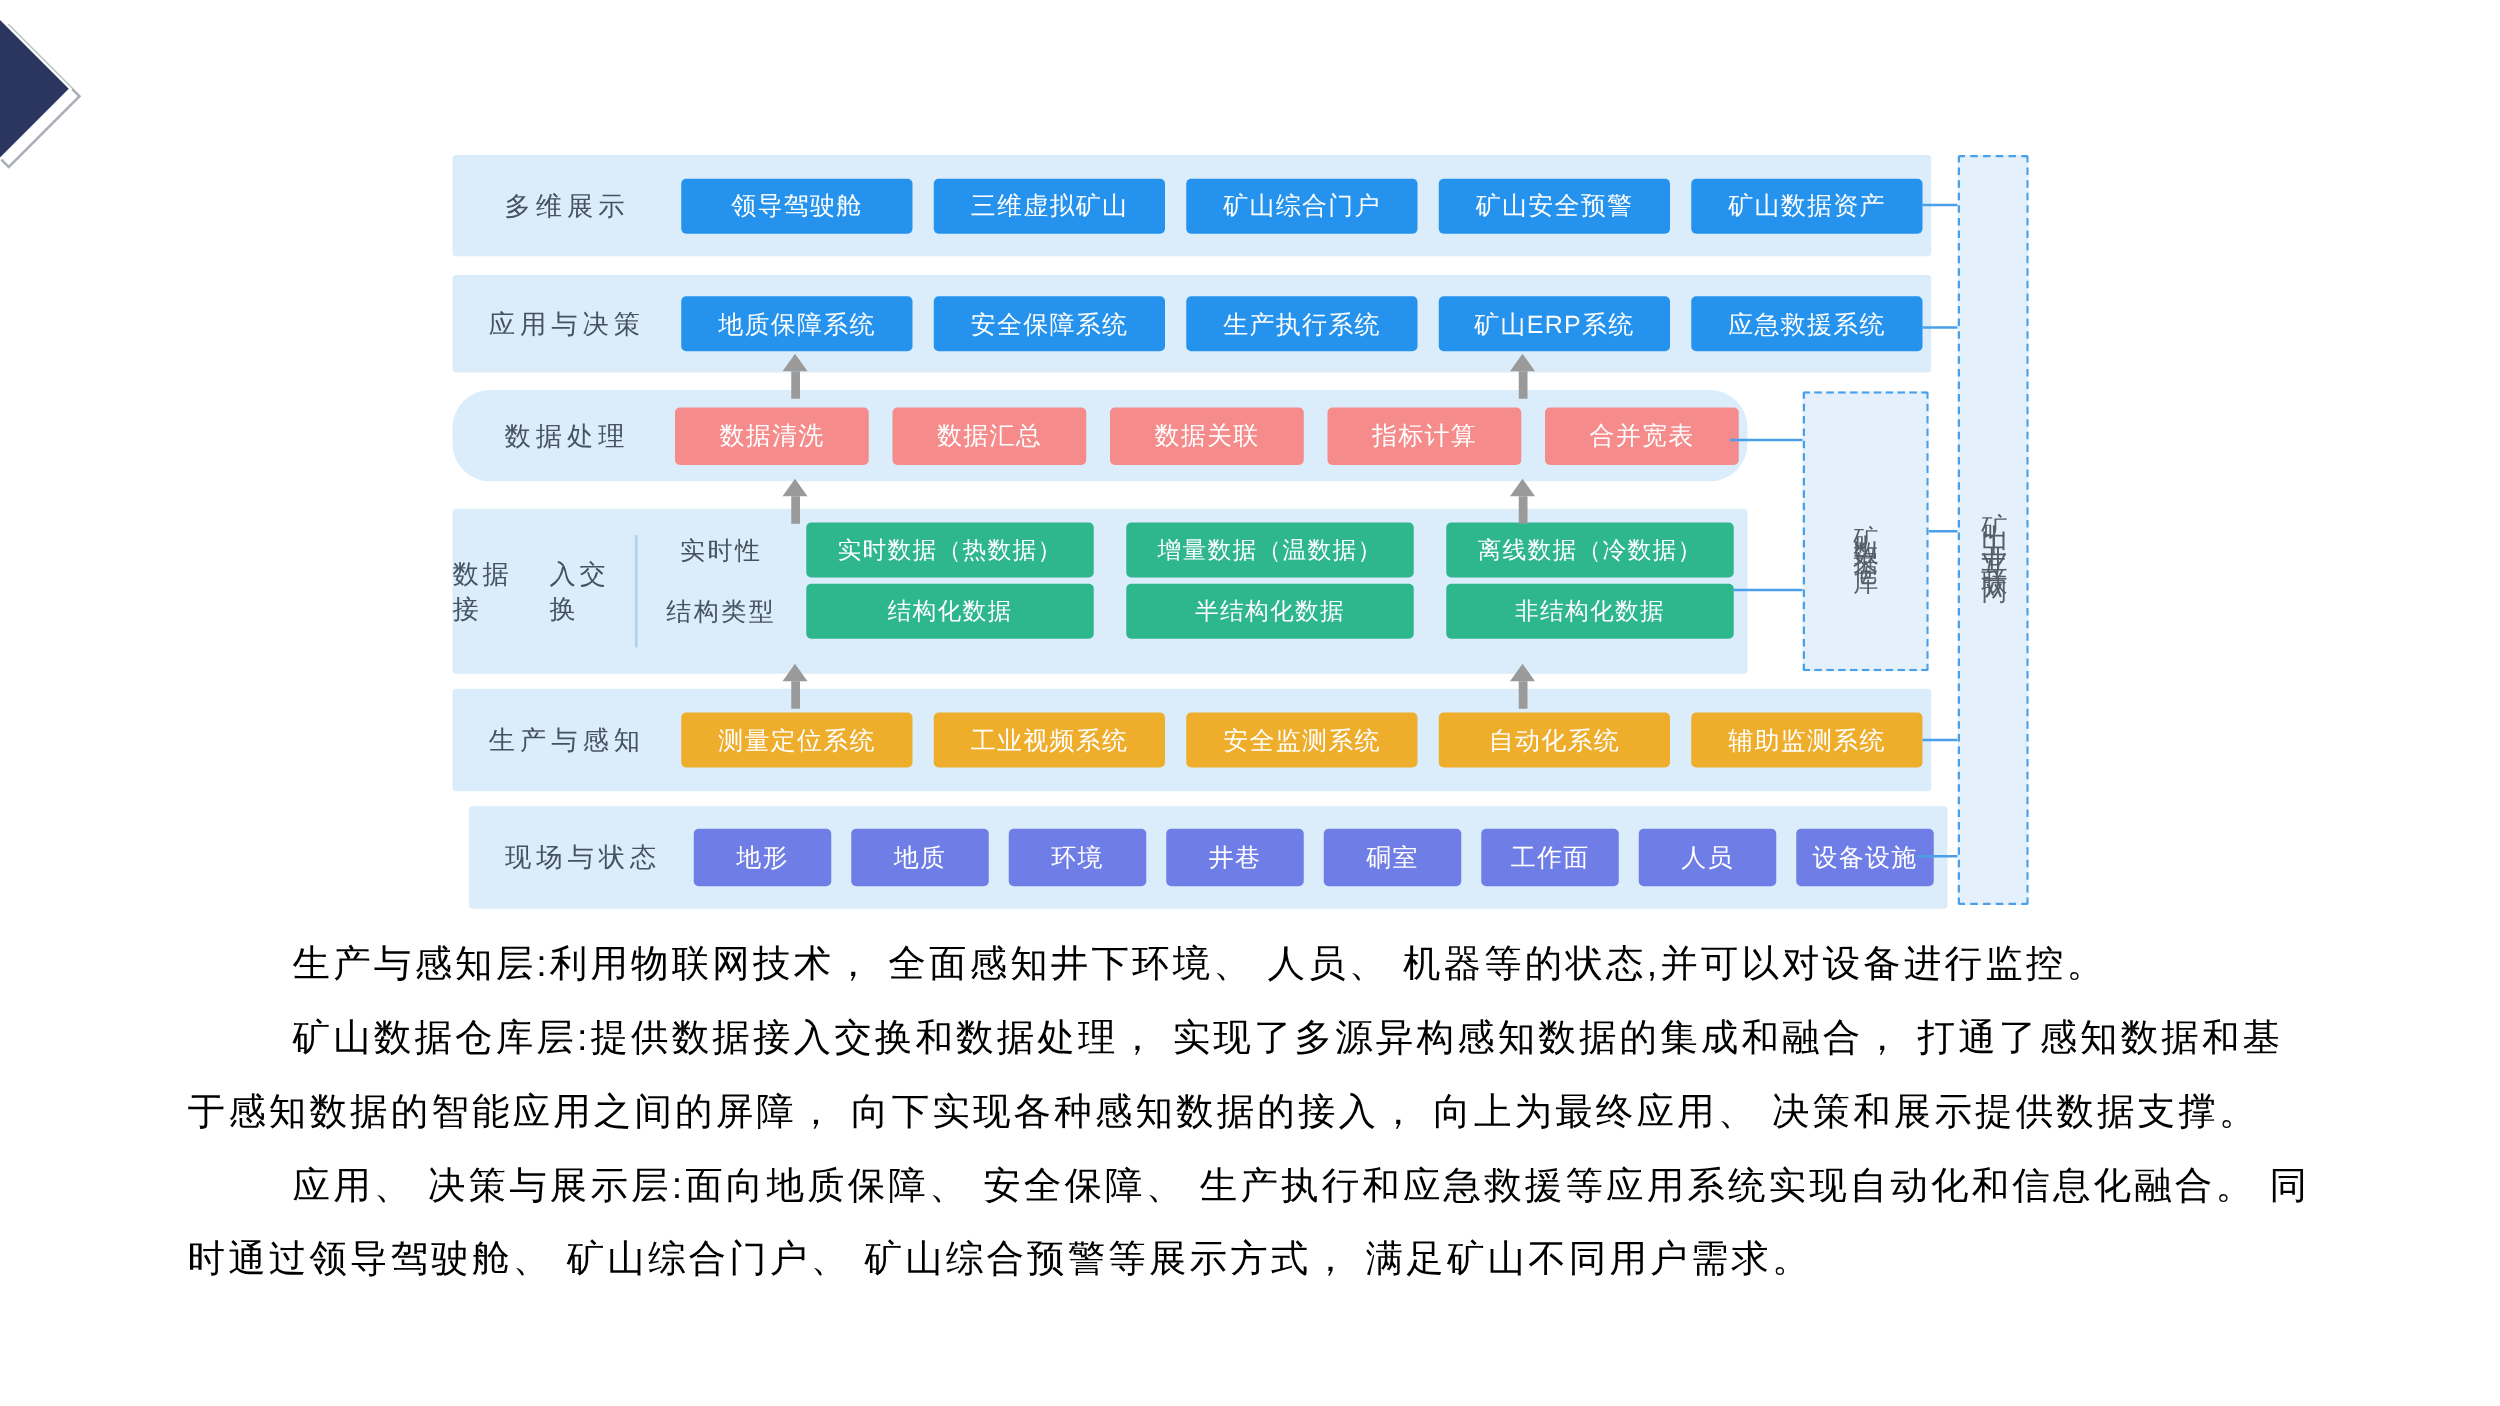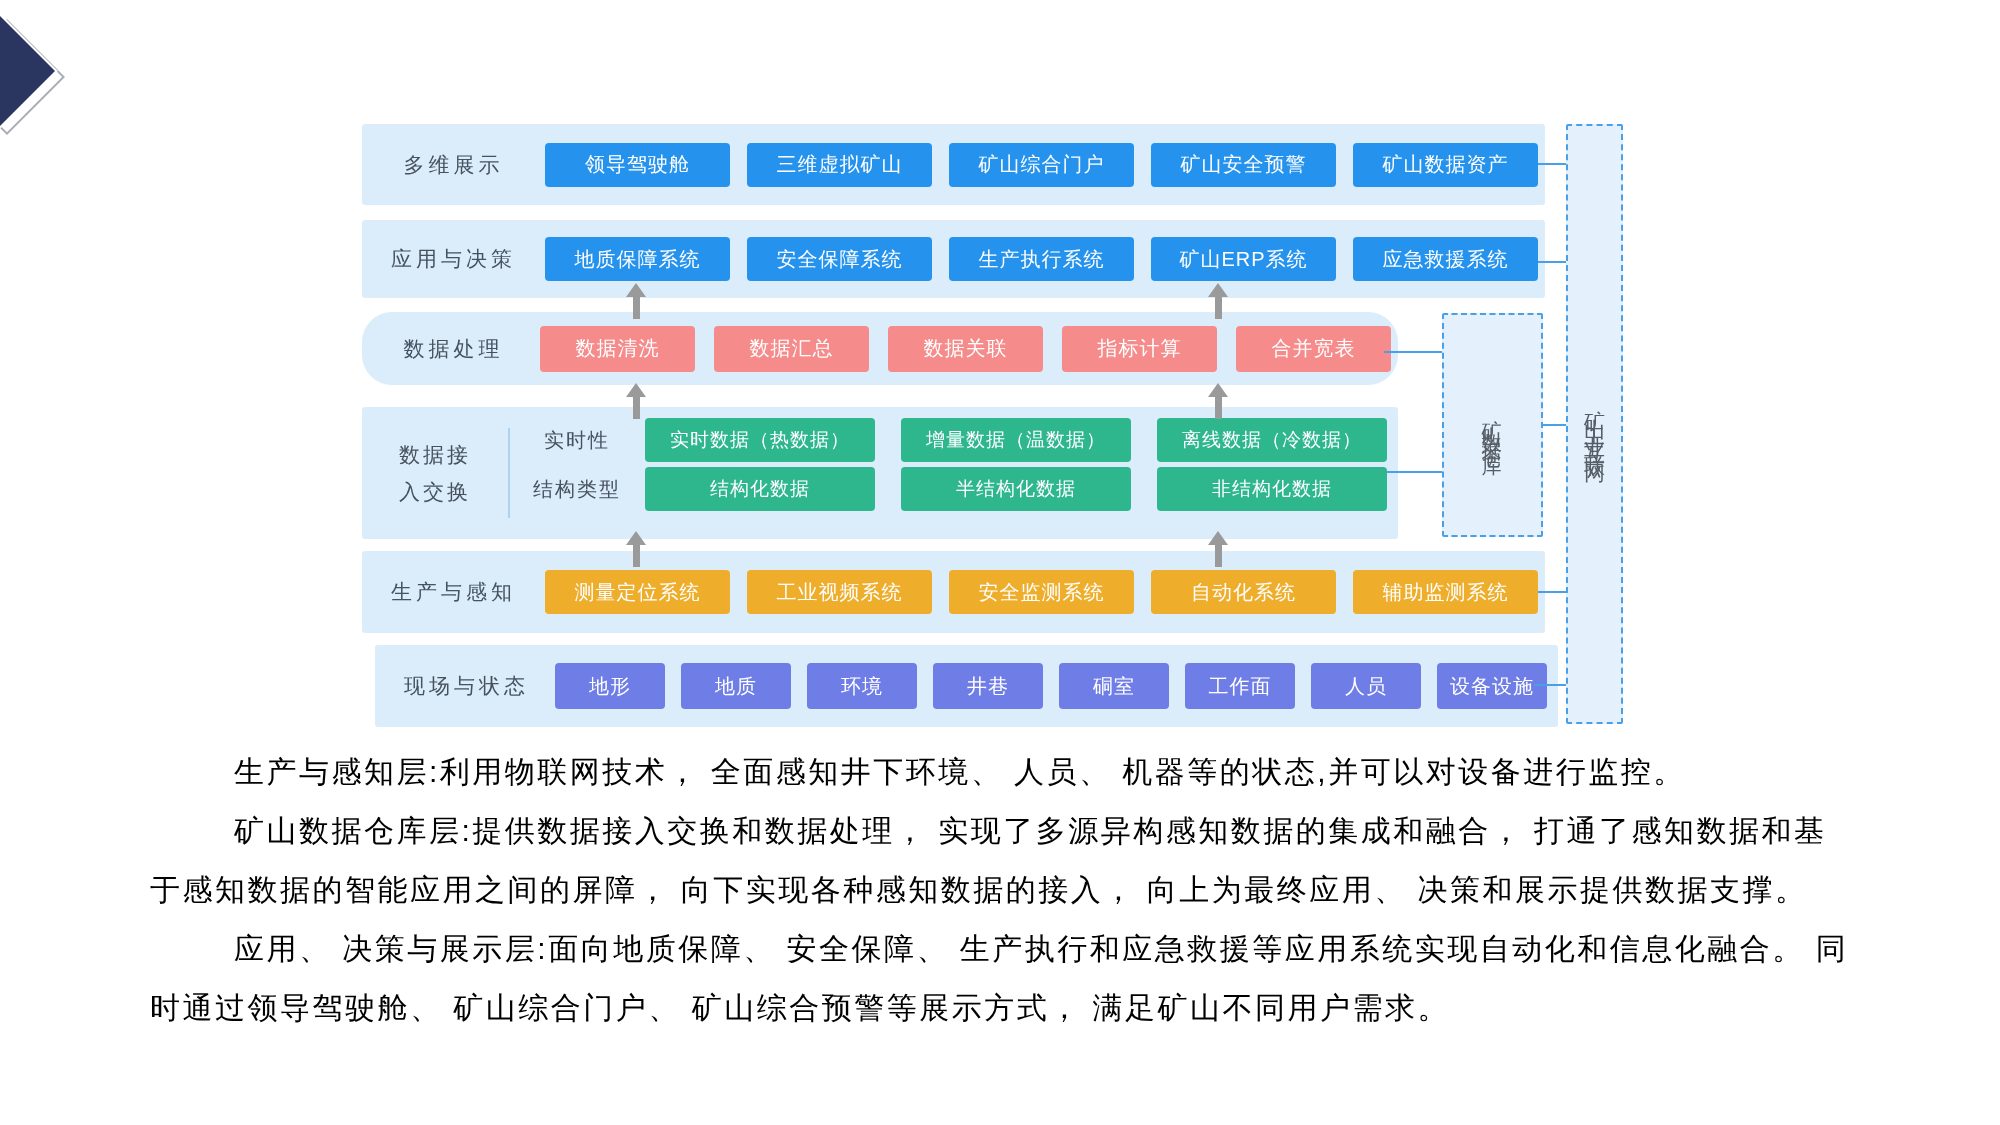--- a/index.html
+++ b/index.html
@@ -21,22 +21,22 @@
   .layer-label{position:absolute;left:0;top:0;bottom:0;width:183px;display:flex;
     align-items:center;justify-content:center;font-size:21px;letter-spacing:4px;color:#46525e;}
   .strip{position:absolute;top:0;bottom:0;display:flex;align-items:center;}
   .btn{flex:none;display:flex;align-items:center;justify-content:center;border-radius:4px;
     color:#fff;font-size:20px;letter-spacing:1px;}
   .strip-sys{left:183px;gap:17px;} .strip-sys .btn{width:185px;height:44px;background:var(--blue);}
   .strip-orange{left:183px;gap:17px;} .strip-orange .btn{width:185px;height:44px;background:var(--orange);}
   .strip-red{left:178px;gap:19px;} .strip-red .btn{width:155px;height:46px;background:var(--red);}
   .strip-purple{left:180px;gap:16px;} .strip-purple .btn{width:110px;height:46px;background:var(--purple);}
   
-  .l4-label{position:absolute;left:0;top:0;bottom:0;width:146px;display:flex;flex-direction:column;
-    align-items:center;justify-content:center;gap:9px;font-size:21px;letter-spacing:3px;color:#46525e;}
+  .l4-label{position:absolute;left:0;top:0;bottom:0;width:146px;display:flex;flex-direction:row;
+    align-items:center;justify-content:space-between;gap:9px;font-size:21px;letter-spacing:3px;color:#46525e;}
   .l4-divider{position:absolute;left:146px;top:21px;width:2px;height:90px;background:#abd2ef;}
   .l4-sub{position:absolute;left:147px;height:44px;display:flex;align-items:center;}
   .l4-sub-label{flex:none;width:136px;text-align:center;font-size:20px;letter-spacing:2px;color:#46525e;}
   .strip-green{display:flex;gap:26px;align-items:center;}
   .strip-green .btn{width:230px;height:44px;background:var(--green);font-size:19px;}
   
   .arrow-up{position:absolute;width:20px;height:36px;}
   .arrow-up .head{width:0;height:0;border-left:10px solid transparent;border-right:10px solid transparent;
     border-bottom:14px solid var(--arrow);}
   .arrow-up .shaft{width:7px;height:22px;background:var(--arrow);margin:0 auto;}

